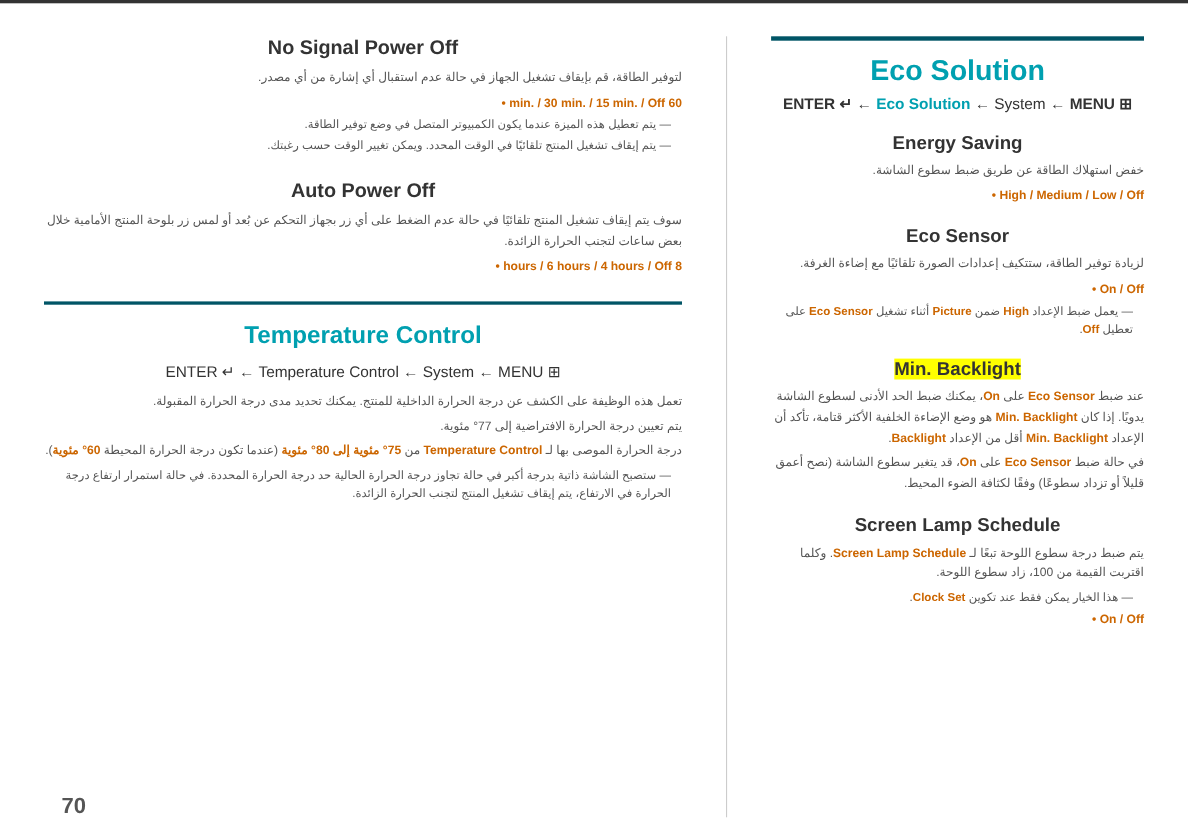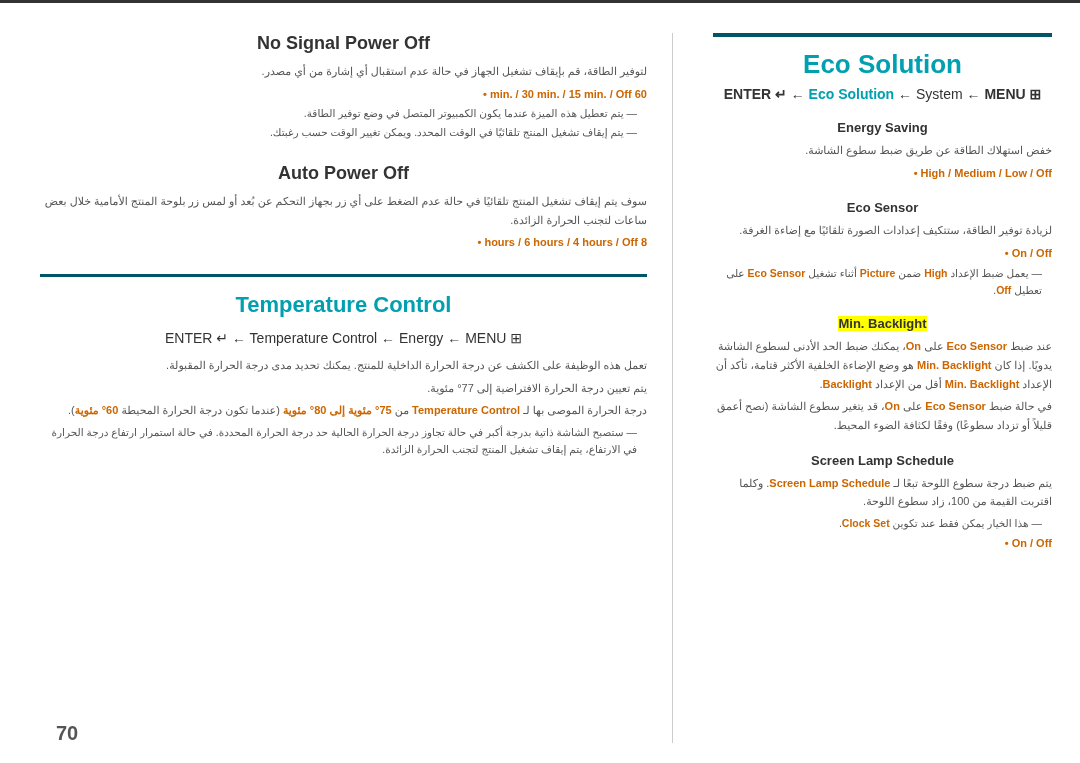--- a/index.html
+++ b/index.html
@@ -22,22 +22,22 @@
     
     .top-border {
       width: 100%;
       height: 3px;
       background: #333333;
     }
 
     .content-area {
       display: flex;
       flex: 1;
-      padding: 30px 28px 20px 40px;
-      gap: 25px;
+      padding: 30px 40px 20px 40px;
+      gap: 40px;
     }
 
     
     .left-column {
       flex: 1;
       direction: rtl;
       text-align: right;
     }
 
     
@@ -53,21 +53,21 @@
     .section-title {
       font-size: 18px;
       font-weight: bold;
       color: #333333;
       margin-bottom: 8px;
       text-align: center;
       direction: ltr;
     }
 
     .sub-title {
-      font-size: 13px;
+      font-size: 17px;
       font-weight: bold;
       color: #333333;
       margin-bottom: 6px;
       text-align: center;
       direction: ltr;
     }
 
     .arabic-text {
       font-size: 11px;
       color: #555555;
@@ -193,21 +193,21 @@
         <div class="section-title">Auto Power Off</div>
         <div class="arabic-text">سوف يتم إيقاف تشغيل المنتج تلقائيًا في حالة عدم الضغط على أي زر بجهاز التحكم عن بُعد أو لمس زر بلوحة المنتج الأمامية خلال بعض ساعات لتجنب الحرارة الزائدة.</div>
         <div class="bullet-line">
           <span class="highlight-orange">8 hours / 6 hours / 4 hours / Off •</span>
         </div>
       </div>
 
       <div class="section-block">
         <div class="temp-title">Temperature Control</div>
         <div class="nav-path">
-          <span>ENTER ↵ ← Temperature Control ← Energy ← MENU ⊞</span>
+          <span>ENTER ↵ ← Temperature Control ← System ← MENU ⊞</span>
         </div>
         <div class="arabic-text">تعمل هذه الوظيفة على الكشف عن درجة الحرارة الداخلية للمنتج. يمكنك تحديد مدى درجة الحرارة المقبولة.</div>
         <div class="arabic-text">يتم تعيين درجة الحرارة الافتراضية إلى 77° مئوية.</div>
         <div class="arabic-text">
           درجة الحرارة الموصى بها لـ <span class="highlight-orange">Temperature Control</span> من <span class="highlight-orange">75° مئوية إلى 80° مئوية</span> (عندما تكون درجة الحرارة المحيطة <span class="highlight-orange">60° مئوية</span>).
         </div>
         <div class="note-line">ستصبح الشاشة ذاتية بدرجة أكبر في حالة تجاوز درجة الحرارة الحالية حد درجة الحرارة المحددة. في حالة استمرار ارتفاع درجة الحرارة في الارتفاع، يتم إيقاف تشغيل المنتج لتجنب الحرارة الزائدة.</div>
       </div>
 
     </div>

